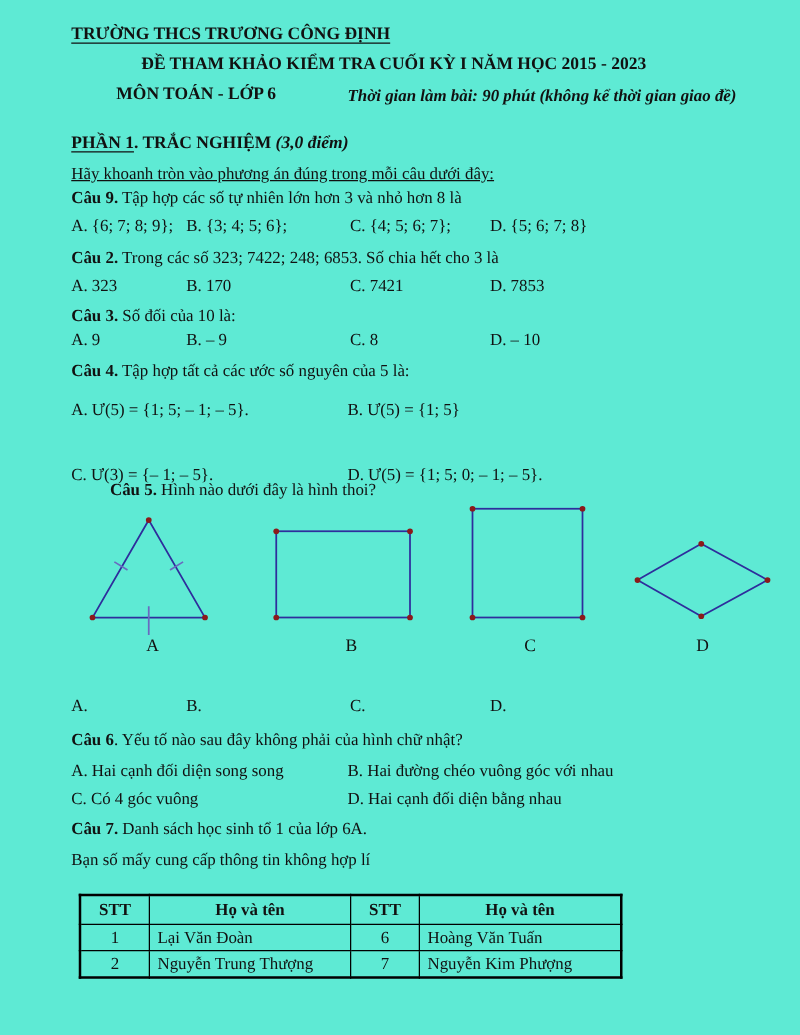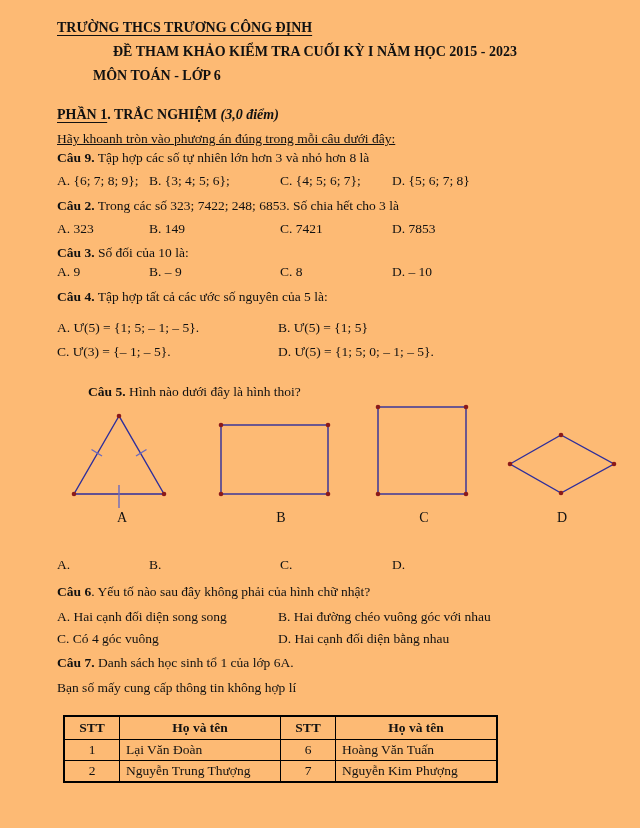--- a/index.html
+++ b/index.html
@@ -1,37 +1,37 @@
 <!DOCTYPE html>
 <html><head>
 <meta charset="utf-8">
 <style>
   html,body{margin:0;padding:0;background:#ffffff;}
   #page{
-    position:relative;width:640px;height:828px;background:#fdba74;
+    position:relative;width:640px;height:828px;background:#5eead4;
     font-family:"Liberation Serif","DejaVu Serif",serif;
     font-size:13.5px;color:#111;overflow:hidden;
   }
   .abs{position:absolute;white-space:nowrap;}
   .b{font-weight:bold;}
   .i{font-style:italic;}
   .u{text-decoration:underline;text-underline-offset:3px;}
   
   .school{top:20px;left:57px;font-size:14px;}
   .examtitle{top:44px;left:113px;font-size:14px;}
   .subject{top:68px;left:93px;font-size:14px;}
   .duration{top:69px;left:278px;font-size:13.5px;}
   
   .part{top:107px;left:57px;font-size:14px;}
   .instruction{top:131px;left:57px;text-decoration:underline;}
   
   .q{left:57px;}
   .qt150{top:150px;} .qt173{top:173px;} .qt198{top:198px;} .qt221{top:221px;}
   .qt245{top:245px;} .qt264{top:264px;} .qt289{top:289px;} .qt320{top:320px;}
-  .qt352{top:344px;} .qt384{top:384px;margin-left:31px;} .qt557{top:557px;} .qt584{top:584px;}
+  .qt352{top:372px;} .qt384{top:384px;margin-left:31px;} .qt557{top:557px;} .qt584{top:584px;}
   .qt609{top:609px;} .qt631{top:631px;} .qt655{top:655px;} .qt680{top:680px;}
   .c1{left:57px;} .c2{left:149px;} .c3{left:280px;} .c4{left:392px;}
   .h2col{left:278px;}
   
   #figure{position:absolute;left:0;top:398px;width:640px;height:115px;}
   .shape-label{top:510px;transform:translateX(-50%);font-size:14px;}
   .sl-a{left:122px;} .sl-b{left:281px;} .sl-c{left:424px;} .sl-d{left:562px;}
   
   #roster{
     position:absolute;left:63px;top:715px;border-collapse:collapse;
@@ -45,39 +45,40 @@
   .col-name{width:148px;text-align:left;}
 </style>
 </head>
 <body>
 
 <div id="page">
 
   <div class="abs school b u">TRƯỜNG THCS TRƯƠNG CÔNG ĐỊNH</div>
   <div class="abs examtitle b">ĐỀ THAM KHẢO KIỂM TRA CUỐI KỲ I NĂM HỌC 2015 - 2023</div>
   <div class="abs subject b">MÔN TOÁN - LỚP 6</div>
+  <div class="abs duration b i">Thời gian làm bài: 90 phút (không kể thời gian giao đề)</div>
 
   <div class="abs part">
     <span class="b u">PHẦN 1</span><span class="b">. TRẮC NGHIỆM </span><span class="b i">(3,0 điểm)</span>
   </div>
   <div class="abs instruction q">Hãy khoanh tròn vào phương án đúng trong mỗi câu dưới đây:</div>
 
   <div class="abs q qt150">
     <span class="b">Câu 9.</span><span> Tập hợp các số tự nhiên lớn hơn 3 và nhỏ hơn 8 là</span>
   </div>
   <div class="abs qt173 c1">A. {6; 7; 8; 9};</div>
   <div class="abs qt173 c2">B. {3; 4; 5; 6};</div>
   <div class="abs qt173 c3">C. {4; 5; 6; 7};</div>
   <div class="abs qt173 c4">D. {5; 6; 7; 8}</div>
 
   <div class="abs q qt198">
     <span class="b">Câu 2.</span><span> Trong các số 323; 7422; 248; 6853. Số chia hết cho 3 là</span>
   </div>
   <div class="abs qt221 c1">A. 323</div>
-  <div class="abs qt221 c2">B. 149</div>
+  <div class="abs qt221 c2">B. 170</div>
   <div class="abs qt221 c3">C. 7421</div>
   <div class="abs qt221 c4">D. 7853</div>
 
   <div class="abs q qt245">
     <span class="b">Câu 3.</span><span> Số đối của 10 là:</span>
   </div>
   <div class="abs qt264 c1">A. 9</div>
   <div class="abs qt264 c2">B. – 9</div>
   <div class="abs qt264 c3">C. 8</div>
   <div class="abs qt264 c4">D. – 10</div>

